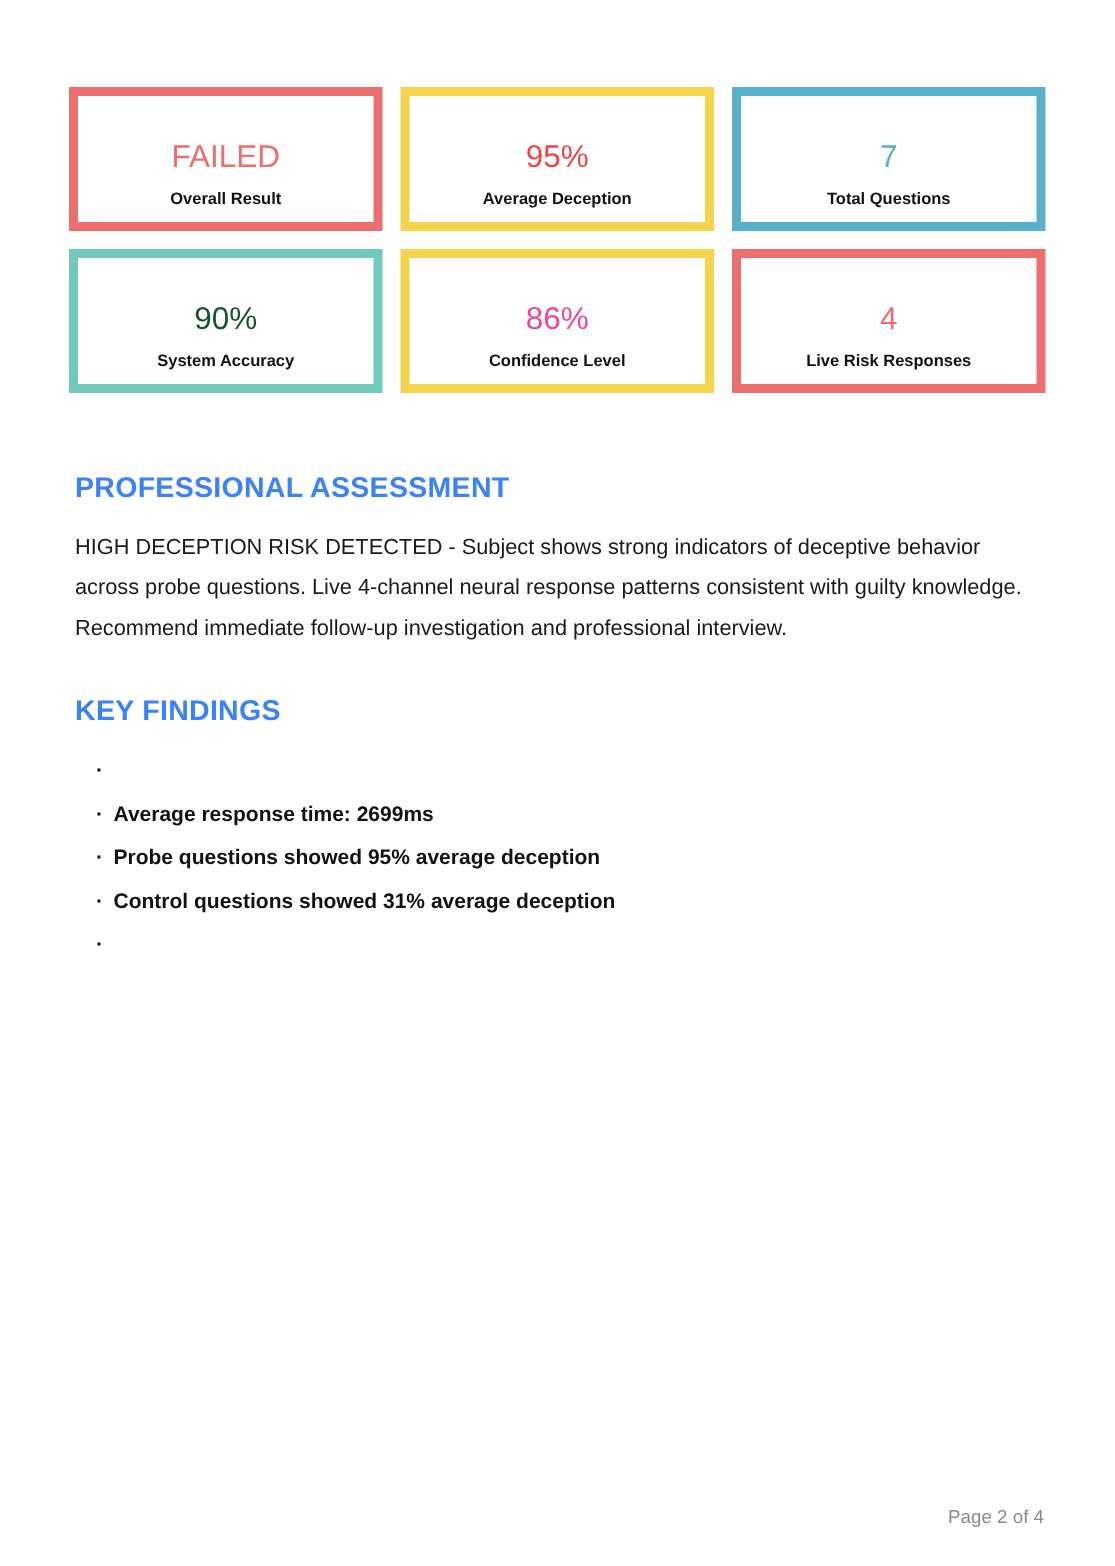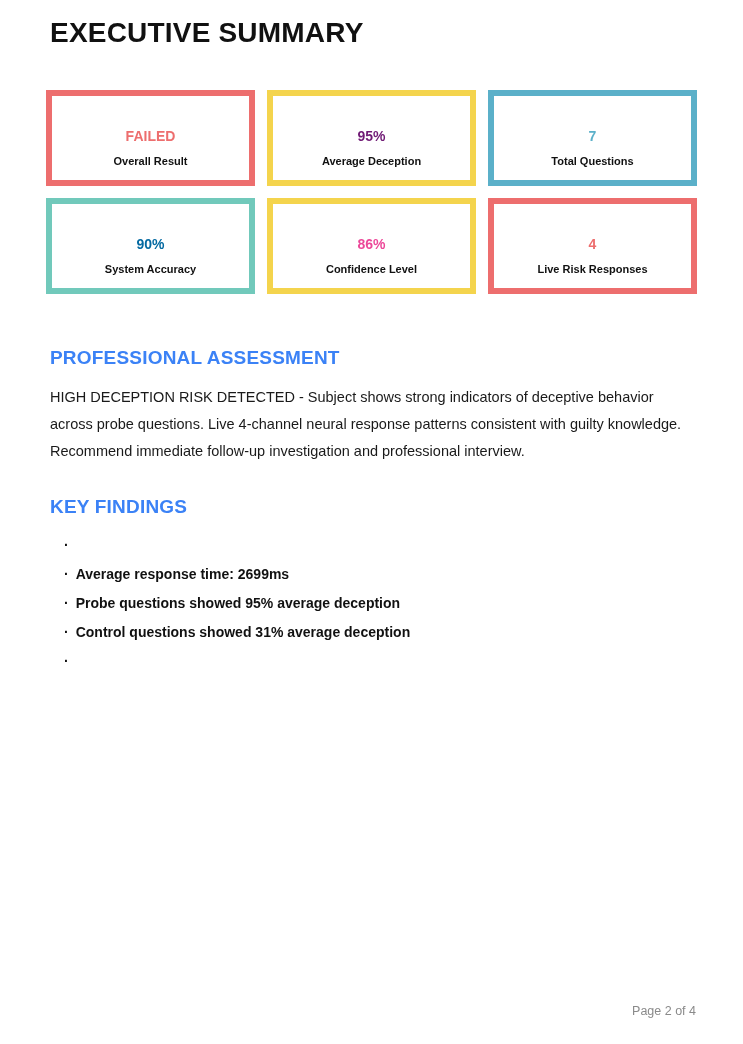--- a/index.html
+++ b/index.html
@@ -35,22 +35,22 @@
     background: #ffffff;
     border: 6px solid #cccccc; 
     display: flex;
     flex-direction: column;
     align-items: center;
     justify-content: center;
     gap: 13px;
     padding-top: 4px;
   }
   .stat-value {
-    font-size: 14px;
-    font-weight: bold;
+    font-size: 21px;
+    font-weight: normal;
     line-height: 1;
     margin-top: 16px;
   }
   .stat-label {
     font-size: 11px;
     font-weight: bold;
     color: #111111;
     line-height: 1;
   }
   .section {
@@ -95,41 +95,40 @@
     bottom: 26px;
     font-size: 12.5px;
     color: #8a8a8a;
   }
 </style>
 </head>
 <body>
 
 <div class="page">
 
-  <h1 class="doc-title">EXECUTIVE SUMMARY</h1>
 
   <div class="stats-grid">
 
     <div class="stat-card" style="border-color: rgb(237, 110, 110);">
       <div class="stat-value" style="color: rgb(237, 110, 110);">FAILED</div>
       <div class="stat-label">Overall Result</div>
     </div>
 
     <div class="stat-card" style="border-color: rgb(244, 212, 77);">
-      <div class="stat-value" style="color: #701a75;">95%</div>
+      <div class="stat-value" style="color: #ef4444;">95%</div>
       <div class="stat-label">Average Deception</div>
     </div>
 
     <div class="stat-card" style="border-color: rgb(91, 176, 201);">
       <div class="stat-value" style="color: rgb(91, 176, 201);">7</div>
       <div class="stat-label">Total Questions</div>
     </div>
 
     <div class="stat-card" style="border-color: rgb(113, 201, 187);">
-      <div class="stat-value" style="color: #0369a1;">90%</div>
+      <div class="stat-value" style="color: #14532d;">90%</div>
       <div class="stat-label">System Accuracy</div>
     </div>
 
     <div class="stat-card" style="border-color: rgb(244, 212, 77);">
       <div class="stat-value" style="color: #ec4899;">86%</div>
       <div class="stat-label">Confidence Level</div>
     </div>
 
     <div class="stat-card" style="border-color: rgb(237, 110, 110);">
       <div class="stat-value" style="color: rgb(237, 110, 110);">4</div>

